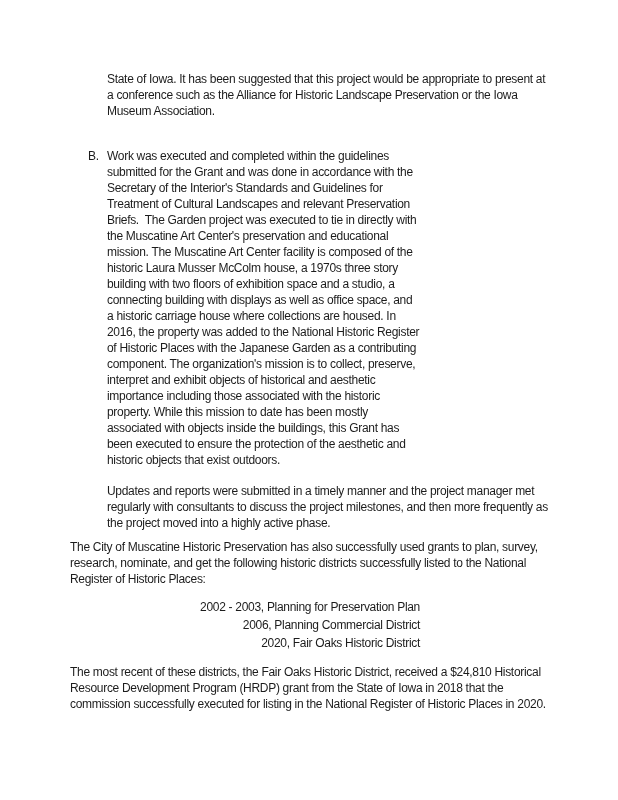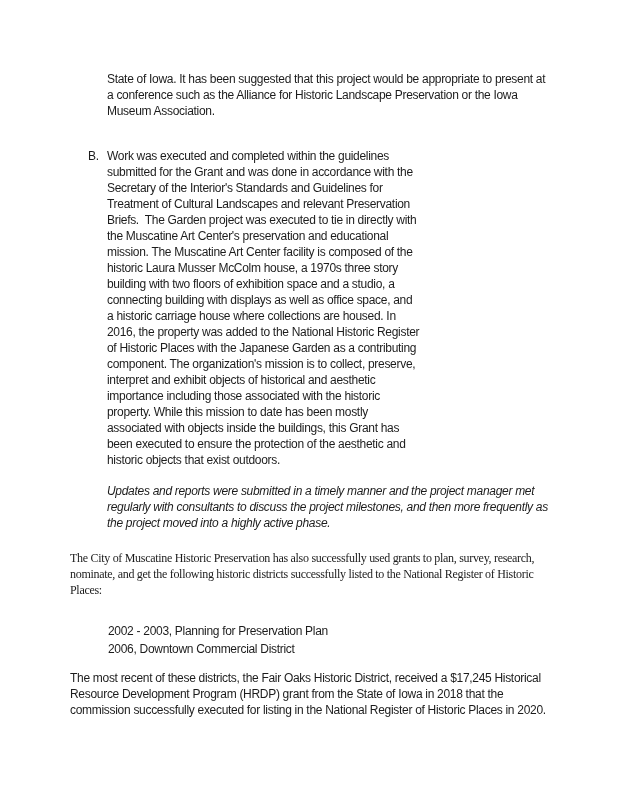--- a/index.html
+++ b/index.html
@@ -42,24 +42,25 @@
   .list-item-b .marker {
     flex: 0 0 auto;
     margin-left: 18px;
     width: 19px;
   }
   .list-item-b .b-text {
     width: 440px;
     white-space: pre-wrap;
   }
   .since-para   { margin-top: 16px; }
-  .updates-para { margin-top: 15px; font-style: italic; }
-  .city-para    { margin-top: 19px; font-family: Liberation Serif, serif; }
+  .updates-para { margin-top: 15px; }
+  .city-para    { margin-top: 8px; }
   .districts-list {
-    margin: 24px 0 0 38px;
+    margin: 11px 0 0 38px;
+    text-align: right;
   }
   .district-item {
     line-height: 18px;
     white-space: pre-wrap;
   }
   .closing-para { margin-top: 12px; }
 </style>
 </head>
 <body>
 
@@ -72,18 +73,19 @@
     <span class="b-text">Work was executed and completed within the guidelines submitted for the Grant and was done in accordance with the Secretary of the Interior's Standards and Guidelines for Treatment of Cultural Landscapes and relevant Preservation Briefs.  The Garden project was executed to tie in directly with the Muscatine Art Center's preservation and educational mission. The Muscatine Art Center facility is composed of the historic Laura Musser McColm house, a 1970s three story building with two floors of exhibition space and a studio, a connecting building with displays as well as office space, and a historic carriage house where collections are housed. In 2016, the property was added to the National Historic Register of Historic Places with the Japanese Garden as a contributing component. The organization's mission is to collect, preserve, interpret and exhibit objects of historical and aesthetic importance including those associated with the historic property. While this mission to date has been mostly associated with objects inside the buildings, this Grant has been executed to ensure the protection of the aesthetic and historic objects that exist outdoors.</span>
   </div>
 
 
   <p class="para indented updates-para">Updates and reports were submitted in a timely manner and the project manager met regularly with consultants to discuss the project milestones, and then more frequently as the project moved into a highly active phase.</p>
 
   <p class="para full city-para">The City of Muscatine Historic Preservation has also successfully used grants to plan, survey, research, nominate, and get the following historic districts successfully listed to the National Register of Historic Places:</p>
 
   <div class="districts-list">
     <div class="district-item">2002 - 2003, Planning for Preservation Plan</div>
-    <div class="district-item">2006, Downtown Commercial District</div>
+    <div class="district-item">2006, Planning Commercial District</div>
+    <div class="district-item">2020, Fair Oaks Historic District</div>
   </div>
 
-  <p class="para full closing-para">The most recent of these districts, the Fair Oaks Historic District, received a $17,245 Historical Resource Development Program (HRDP) grant from the State of Iowa in 2018 that the commission successfully executed for listing in the National Register of Historic Places in 2020.</p>
+  <p class="para full closing-para">The most recent of these districts, the Fair Oaks Historic District, received a $24,810 Historical Resource Development Program (HRDP) grant from the State of Iowa in 2018 that the commission successfully executed for listing in the National Register of Historic Places in 2020.</p>
 
 </div>
 
 </body></html>

